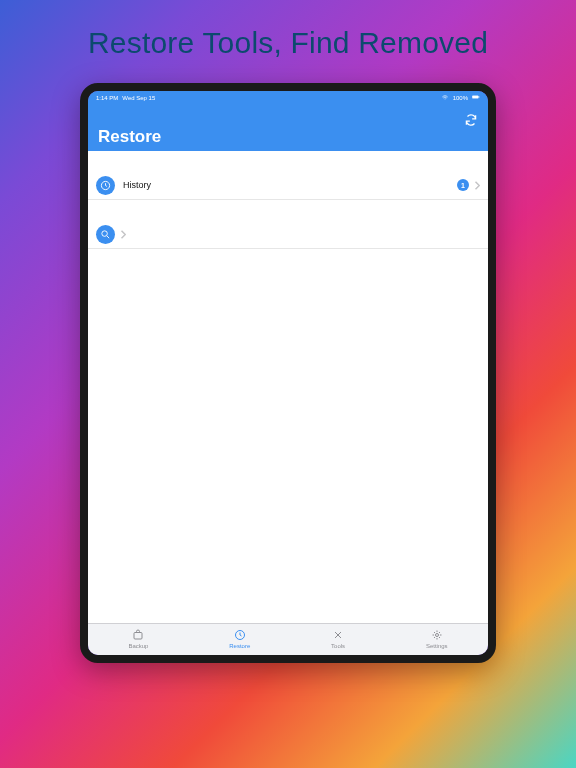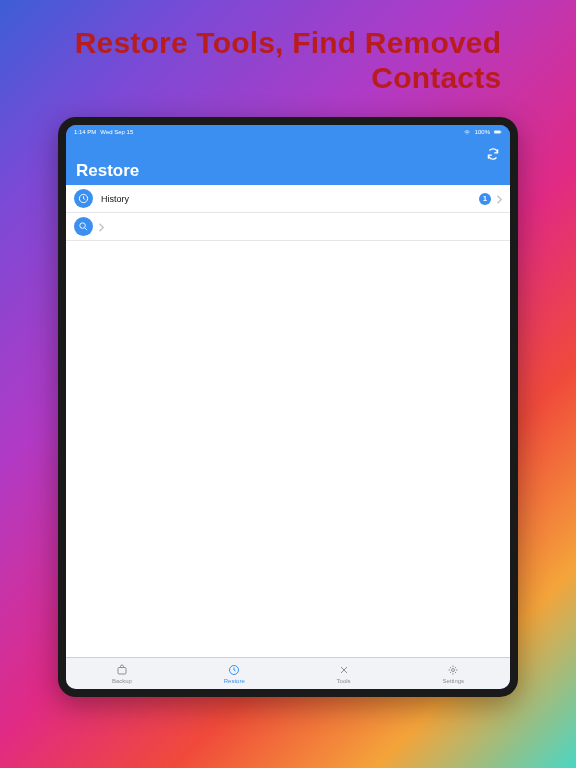--- a/index.html
+++ b/index.html
@@ -1,44 +1,44 @@
 <!DOCTYPE html>
 <html><head>
 <meta charset="utf-8">
 <style>
   * { margin:0; padding:0; box-sizing:border-box; font-family:-apple-system,BlinkMacSystemFont,"Helvetica Neue",sans-serif; }
   body {
     width:576px; height:768px; overflow:hidden;
     background:linear-gradient(135deg,#3d5ed6 0%,#7a4ad6 15%,#b23ac4 35%,#e02a84 55%,#f04a3a 70%,#f4a43a 85%,#4ad6c4 100%);
     display:flex; flex-direction:column; align-items:center;
   }
-  .promo { color:#b91c1c; font-size:30px; font-weight:700; text-align:right; line-height:1.15; margin:26px 20px 0; letter-spacing:0.2px; }
+  .promo { color:#0c4a6e; font-size:30px; font-weight:400; text-align:left; line-height:1.15; margin:26px 20px 0; letter-spacing:0.2px; }
   .device {
-    margin-top:22px; width:460px; height:580px;
+    margin-top:22px; width:416px; height:580px;
     border:8px solid #1a1a1a; border-radius:18px; background:#8b5cf6;
     box-shadow:0 8px 28px rgba(0,0,0,0.35);
     display:flex; flex-direction:column; overflow:hidden; position:relative;
   }
   .status-bar {
     height:14px; background:#3b8ff0; color:#fff; font-size:6px;
     display:flex; align-items:center; padding:0 8px; justify-content:space-between;
   }
   .status-left,.status-right { display:flex; align-items:center; gap:4px; }
   .status-right svg { width:8px; height:8px; }
   .nav-bar {
     background:#3b8ff0; height:46px; position:relative;
     display:flex; align-items:flex-end; padding:0 10px 4px;
   }
   .nav-title { color:#fff; font-weight:700; font-size:17px; }
   .refresh-btn { position:absolute; right:10px; top:8px; }
   .refresh-btn svg { width:14px; height:14px; stroke:#fff; fill:none; stroke-width:2; }
   .list { background:#fff; flex:0 0 auto; }
   .row {
     display:flex; align-items:center; height:28px; padding:0 8px;
-    border-bottom:1px solid #e6e6e6; cursor:pointer;
+    border-bottom:1px solid #e6e6e6; cursor:pointer;margin-top:21px;
   }
   .row-icon {
     width:19px; height:19px; border-radius:50%; background:#3b8ff0;
     display:flex; align-items:center; justify-content:center; flex-shrink:0;
   }
   .row-icon svg { width:11px; height:11px; stroke:#fff; fill:none; stroke-width:2; }
   .row-label { font-size:9px; color:#111; margin-left:8px; flex:1; }
   .badge {
     background:#3b8ff0; color:#fff; font-size:7px; font-weight:600;
     min-width:12px; height:12px; border-radius:6px;
@@ -56,21 +56,20 @@
     color:#8e8e93; font-size:6px; cursor:pointer;
   }
   .tab.active { color:#3b8ff0; }
   .tab svg { width:12px; height:12px; stroke:currentColor; fill:none; stroke-width:2; }
 </style>
 </head>
 <body>
 
 <div class="promo">
   <span>Restore Tools, Find Removed</span><br>
-  <span>Contacts</span>
 </div>
 
 <div class="device">
 
   <div class="status-bar">
     <div class="status-left">
       <span>1:14 PM</span>
       <span>Wed Sep 15</span>
     </div>
     <div class="status-right">

